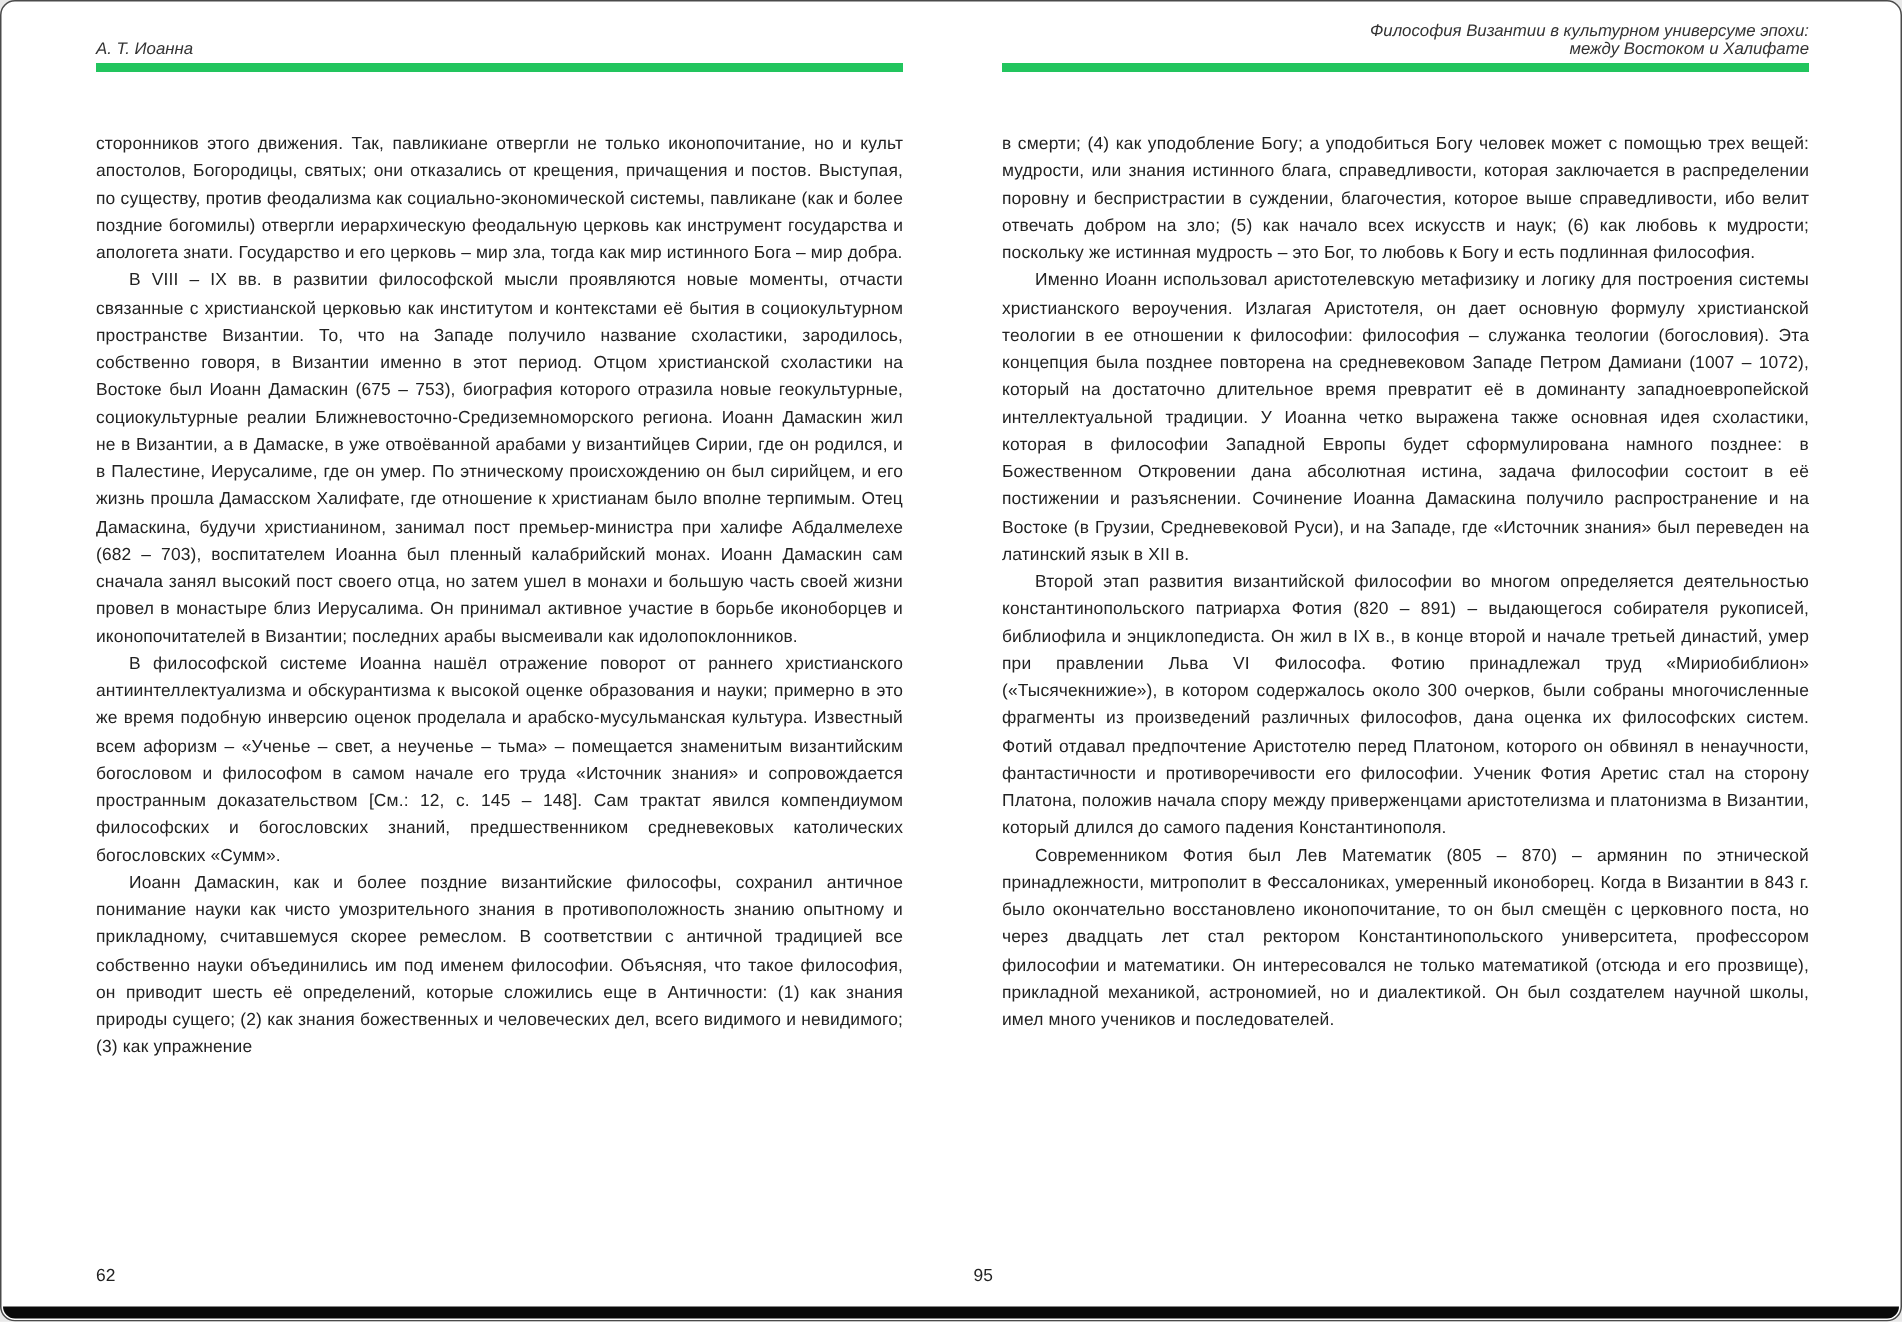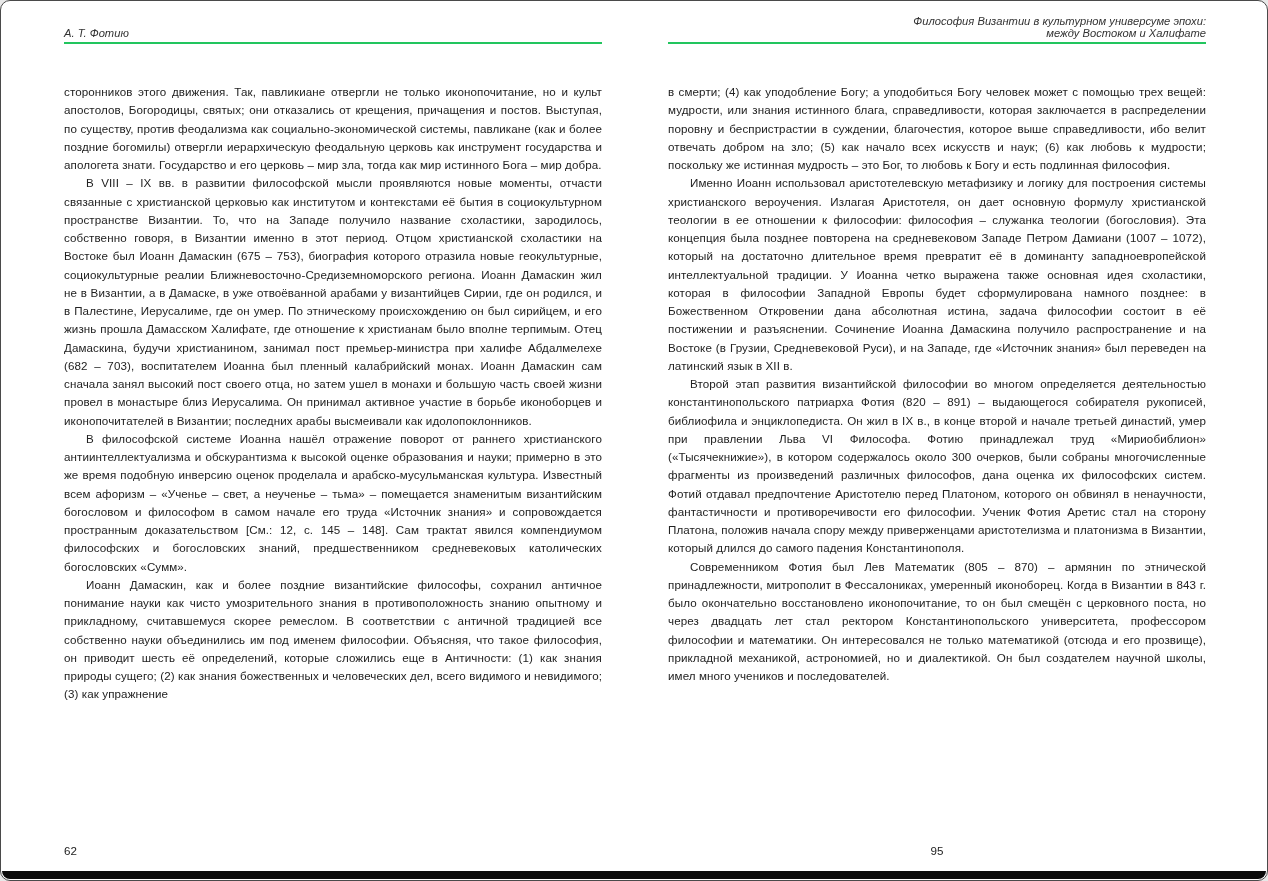--- a/index.html
+++ b/index.html
@@ -23,21 +23,21 @@
     border-radius: 0 0 8px 8px;
   }
   .page-col {
     position: absolute;
     top: 13px;
     width: 538px;
   }
   .page-col.left  { left: 63px;  }
   .page-col.right { left: 667px; }
   .running-head {
-    border-bottom: 2px solid #22c55e;
+    border-bottom: 6px solid #22c55e;
     padding-bottom: 4px;
     min-height: 24px;
     display: flex;
     flex-direction: column;
     justify-content: flex-end;
     font-style: italic;
     font-size: 11.2px;
     line-height: 10.5px;
     color: #333333;
   }
@@ -54,30 +54,30 @@
     letter-spacing: 0.1px;
   }
   .body-text p.noindent { text-indent: 0; margin-top: 39px; }
   .page-number {
     position: absolute;
     top: 843px;
     font-size: 11.6px;
     color: #222222;
   }
   .page-number.pn-left  { left: 63px; }
-  .page-number.pn-right { left: 667px; width: 538px; text-align: center; }
+  .page-number.pn-right { left: 648px; width: 538px; text-align: left; }
 </style>
 </head>
 <body>
 
 <div class="spread">
 
   <div class="page-col left">
     <div class="running-head align-left">
-      <span class="head-line">А. Т. Фотию</span>
+      <span class="head-line">А. Т. Иоанна</span>
     </div>
     <div class="body-text">
       <p class="noindent">сторонников этого движения. Так, павликиане отвергли не только иконопочитание, но и культ апостолов, Богородицы, святых; они отказались от крещения, причащения и постов. Выступая, по существу, против феодализма как социально-экономической системы, павликане (как и более поздние богомилы) отвергли иерархическую феодальную церковь как инструмент государства и апологета знати. Государство и его церковь – мир зла, тогда как мир истинного Бога – мир добра.</p>
       <p>В VIII – IX вв. в развитии философской мысли проявляются новые моменты, отчасти связанные с христианской церковью как институтом и контекстами её бытия в социокультурном пространстве Византии. То, что на Западе получило название схоластики, зародилось, собственно говоря, в Византии именно в этот период. Отцом христианской схоластики на Востоке был Иоанн Дамаскин (675 – 753), биография которого отразила новые геокультурные, социокультурные реалии Ближневосточно-Средиземноморского региона. Иоанн Дамаскин жил не в Византии, а в Дамаске, в уже отвоёванной арабами у византийцев Сирии, где он родился, и в Палестине, Иерусалиме, где он умер. По этническому происхождению он был сирийцем, и его жизнь прошла Дамасском Халифате, где отношение к христианам было вполне терпимым. Отец Дамаскина, будучи христианином, занимал пост премьер-министра при халифе Абдалмелехе (682 – 703), воспитателем Иоанна был пленный калабрийский монах. Иоанн Дамаскин сам сначала занял высокий пост своего отца, но затем ушел в монахи и большую часть своей жизни провел в монастыре близ Иерусалима. Он принимал активное участие в борьбе иконоборцев и иконопочитателей в Византии; последних арабы высмеивали как идолопоклонников.</p>
       <p>В философской системе Иоанна нашёл отражение поворот от раннего христианского антиинтеллектуализма и обскурантизма к высокой оценке образования и науки; примерно в это же время подобную инверсию оценок проделала и арабско-мусульманская культура. Известный всем афоризм – «Ученье – свет, а неученье – тьма» – помещается знаменитым византийским богословом и философом в самом начале его труда «Источник знания» и сопровождается пространным доказательством [См.: 12, с. 145 – 148]. Сам трактат явился компендиумом философских и богословских знаний, предшественником средневековых католических богословских «Сумм».</p>
       <p>Иоанн Дамаскин, как и более поздние византийские философы, сохранил античное понимание науки как чисто умозрительного знания в противоположность знанию опытному и прикладному, считавшемуся скорее ремеслом. В соответствии с античной традицией все собственно науки объединились им под именем философии. Объясняя, что такое философия, он приводит шесть её определений, которые сложились еще в Античности: (1) как знания природы сущего; (2) как знания божественных и человеческих дел, всего видимого и невидимого; (3) как упражнение</p>
     </div>
   </div>
   <div class="page-number pn-left">62</div>
 

